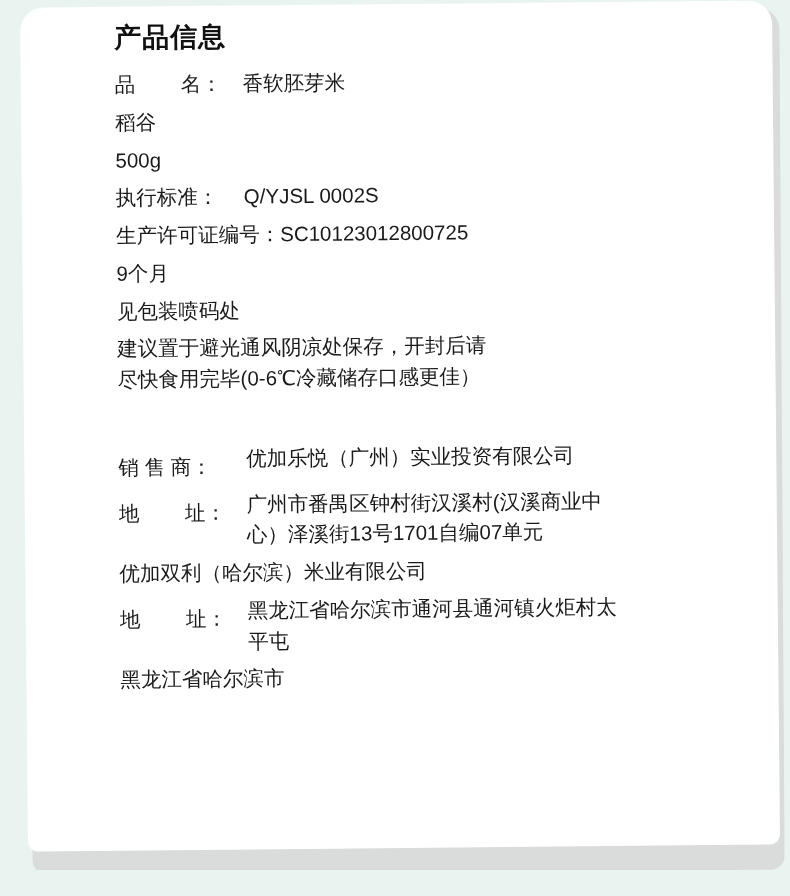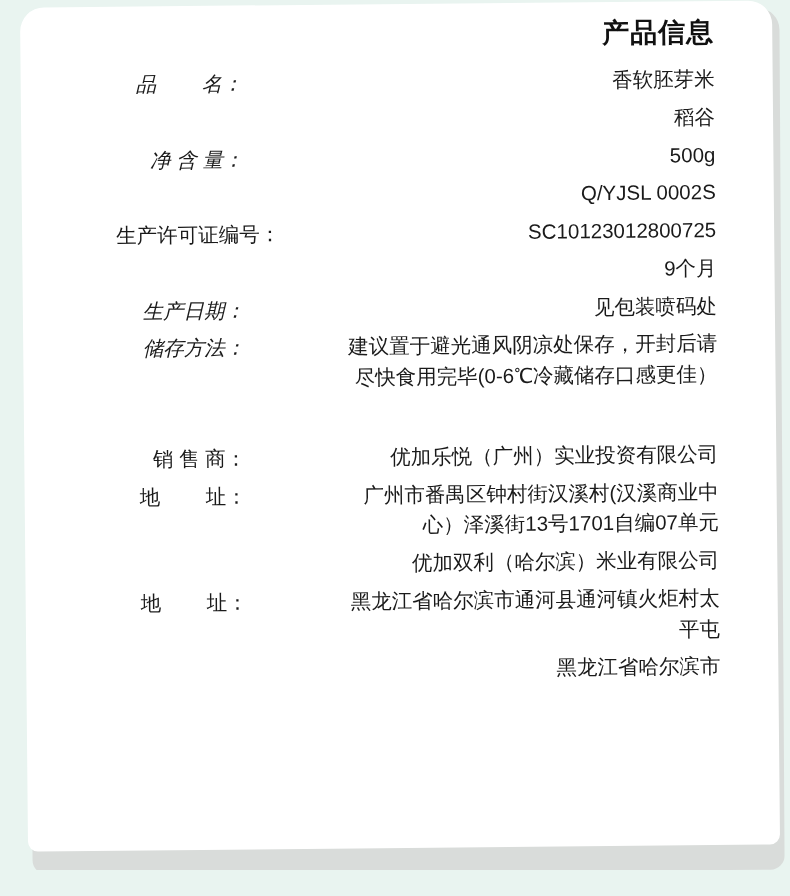--- a/index.html
+++ b/index.html
@@ -12,21 +12,20 @@
     background: #e8f3ef;
     font-family: "Liberation Sans", sans-serif;
     overflow: hidden;
   }
   .page {
     position: relative;
     width: 790px;
     height: 896px;
     background: #e9f4f0;
     overflow: hidden;
-    text-align: right;
   }
   
   .frame-top {
     position: absolute;
     left: 0; top: 0;
     width: 790px; height: 16px;
     background: #e9f4f0;
   }
   .shadow-card {
     position: absolute;
@@ -79,32 +78,32 @@
     margin-bottom: 7px;
     font-size: 20.5px;
     color: #1a1a1a;
     line-height: 1.5;
   }
   .row .lbl {
     flex: 0 0 auto;
     white-space: pre;
     color: #1a1a1a;
   }
-  .row.w-wide .lbl { width: 128px; font-style: italic; }
+  .row.w-wide .lbl { width: 128px; }
   .row .val {
     flex: 1 1 auto;
     color: #1a1a1a;
   }
   .val .cont {
     display: block;
   }
   .spacer {
     height: 42px;
   }
-  .sect2 .row .lbl { width: 128px; }
+  .sect2 .row .lbl { width: 128px; margin-top: 8px; }
   .bottom-strip {
     position: absolute;
     left: 0;
     bottom: 0;
     width: 790px;
     height: 26px;
     background: #e9f4f0;
   }
 </style>
 </head>
@@ -124,44 +123,42 @@
           <div class="row w-wide">
             <span class="lbl">品        名：</span>
             <span class="val">香软胚芽米</span>
           </div>
 
           <div class="row w-wide">
             <span class="val">稻谷</span>
           </div>
 
           <div class="row w-wide">
-            <span class="lbl">净 含 量：</span>
             <span class="val">500g</span>
           </div>
 
           <div class="row w-wide">
+            <span class="lbl">执行标准：</span>
             <span class="val">Q/YJSL 0002S</span>
           </div>
 
           <div class="row">
             <span class="lbl" style="width:auto">生产许可证编号：</span>
             <span class="val">SC10123012800725</span>
           </div>
 
           <div class="row w-wide">
             <span class="val">9个月</span>
           </div>
 
           <div class="row w-wide">
-            <span class="lbl">生产日期：</span>
             <span class="val">见包装喷码处</span>
           </div>
 
           <div class="row w-wide">
-            <span class="lbl">储存方法：</span>
             <span class="val">
               <span>建议置于避光通风阴凉处保存，开封后请</span>
               <span class="cont">尽快食用完毕(0-6℃冷藏储存口感更佳）</span>
             </span>
           </div>
 
         </div>
 
         <div class="spacer"></div>
 

